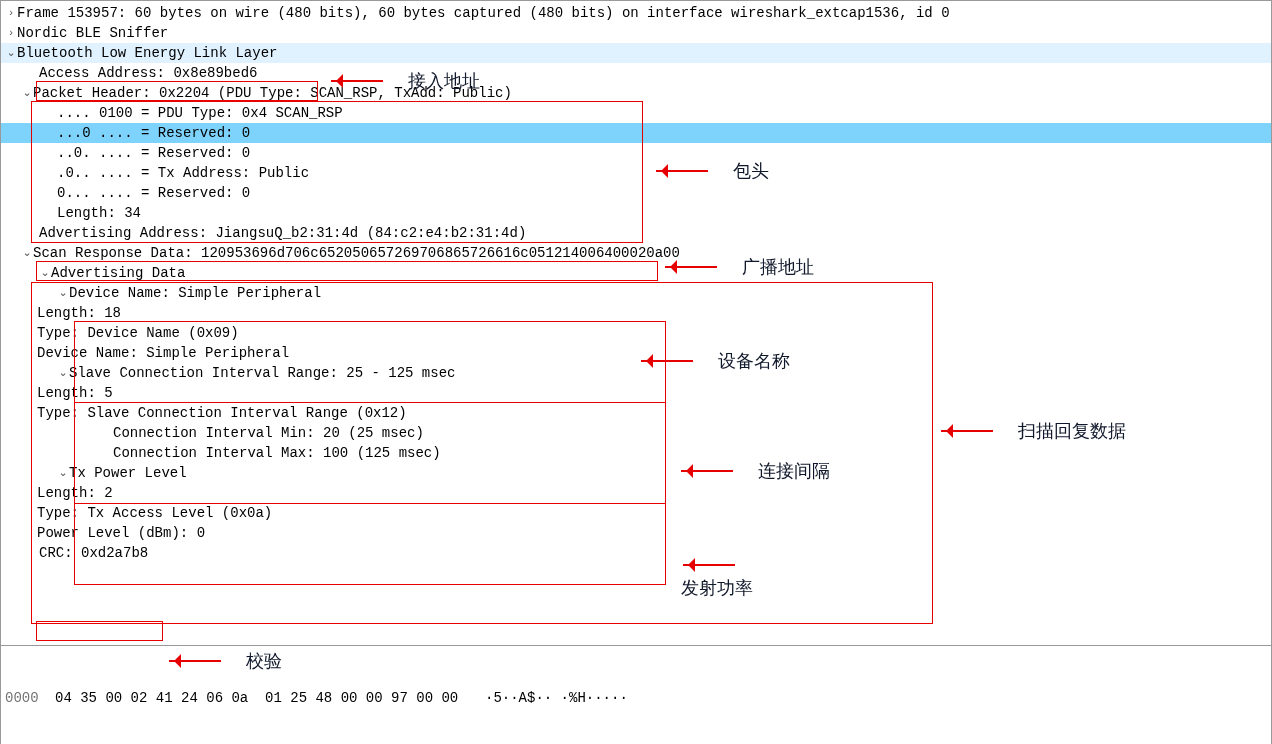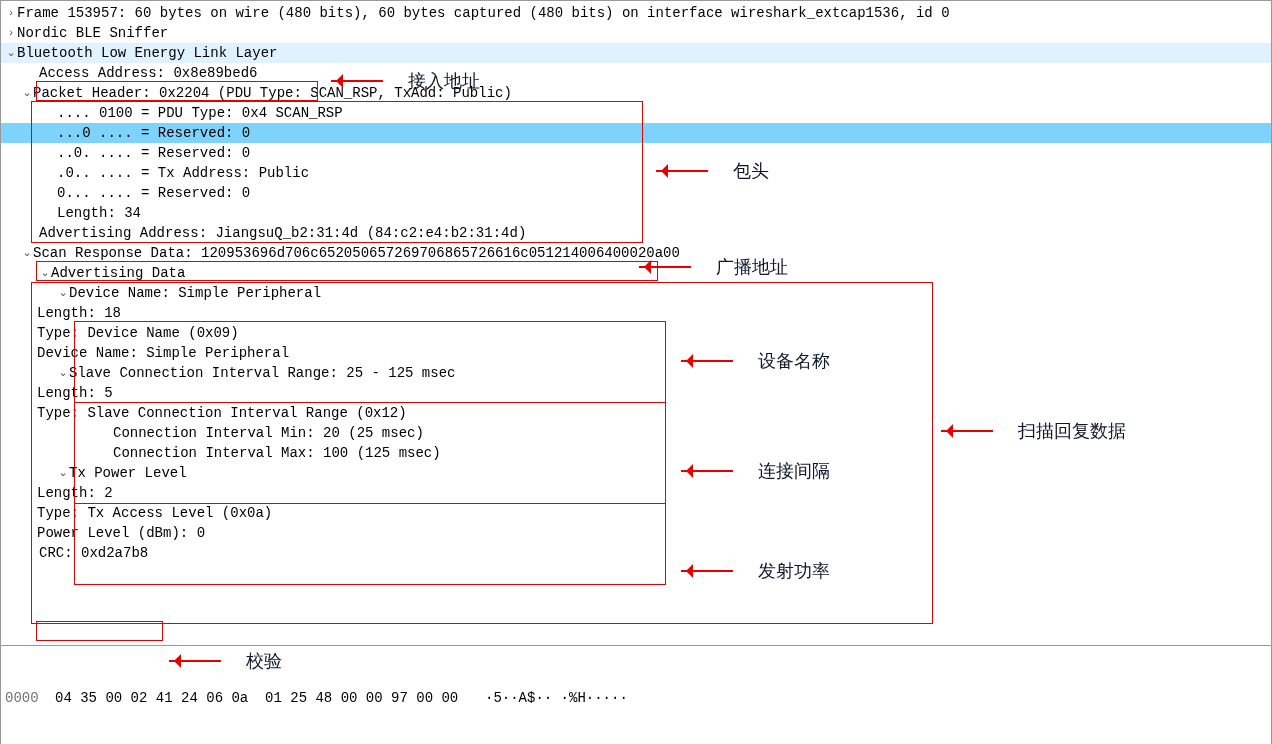--- a/index.html
+++ b/index.html
@@ -109,37 +109,37 @@
   <div class="box" style="top:620px;left:35px;width:125px;height:18px;"></div>
 
   <div class="anno" style="top:70px;left:330px;">
       <span class="arrow"></span>
       <span>接入地址</span>
     </div>
   <div class="anno" style="top:160px;left:655px;">
       <span class="arrow"></span>
       <span>包头</span>
     </div>
-  <div class="anno" style="top:256px;left:638px;">
+  <div class="anno" style="top:256px;left:664px;">
       <span class="arrow"></span>
       <span>广播地址</span>
     </div>
-  <div class="anno" style="top:350px;left:680px;">
+  <div class="anno" style="top:350px;left:640px;">
       <span class="arrow"></span>
       <span>设备名称</span>
     </div>
   <div class="anno" style="top:420px;left:940px;">
       <span class="arrow"></span>
       <span>扫描回复数据</span>
     </div>
   <div class="anno" style="top:460px;left:680px;">
       <span class="arrow"></span>
       <span>连接间隔</span>
     </div>
-  <div class="anno" style="top:560px;left:680px;">
+  <div class="anno" style="top:560px;left:680px;flex-direction:column;">
       <span class="arrow"></span>
       <span>发射功率</span>
     </div>
   <div class="anno" style="top:618px;left:168px;margin-top:32px;">
       <span class="arrow"></span>
       <span>校验</span>
     </div>
 </div>
 
 <div class="hex-pane">

